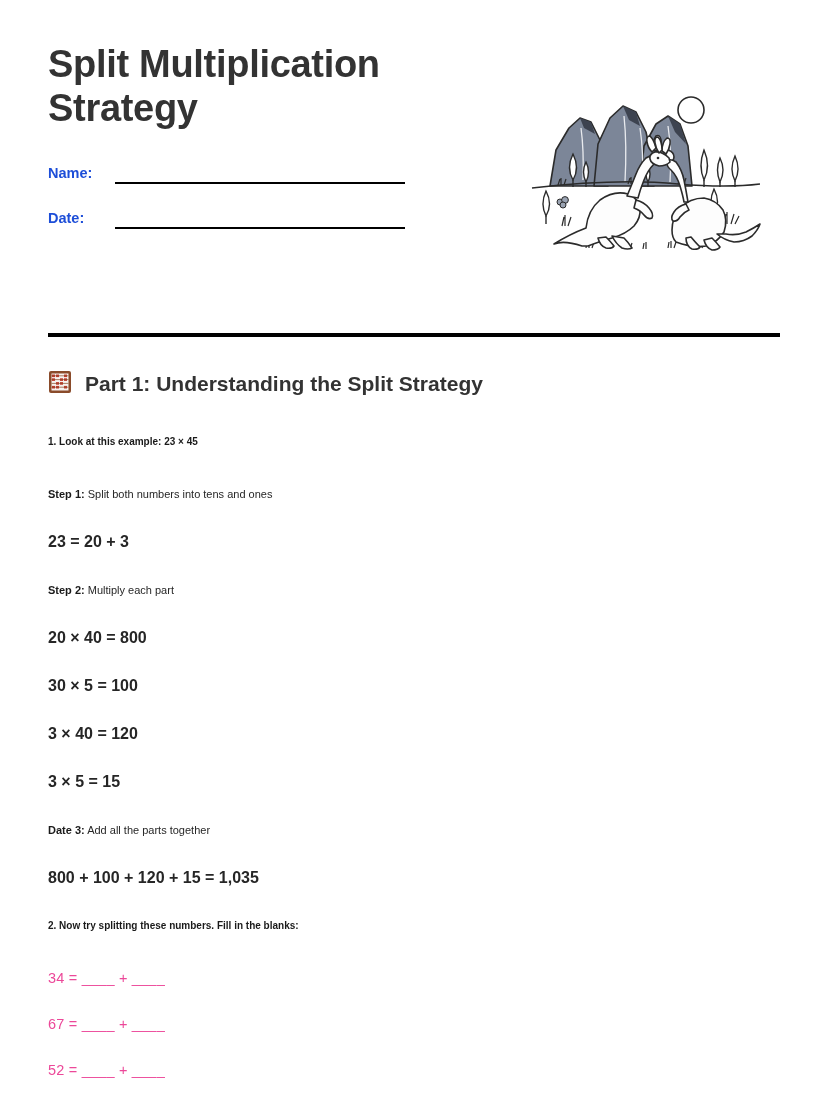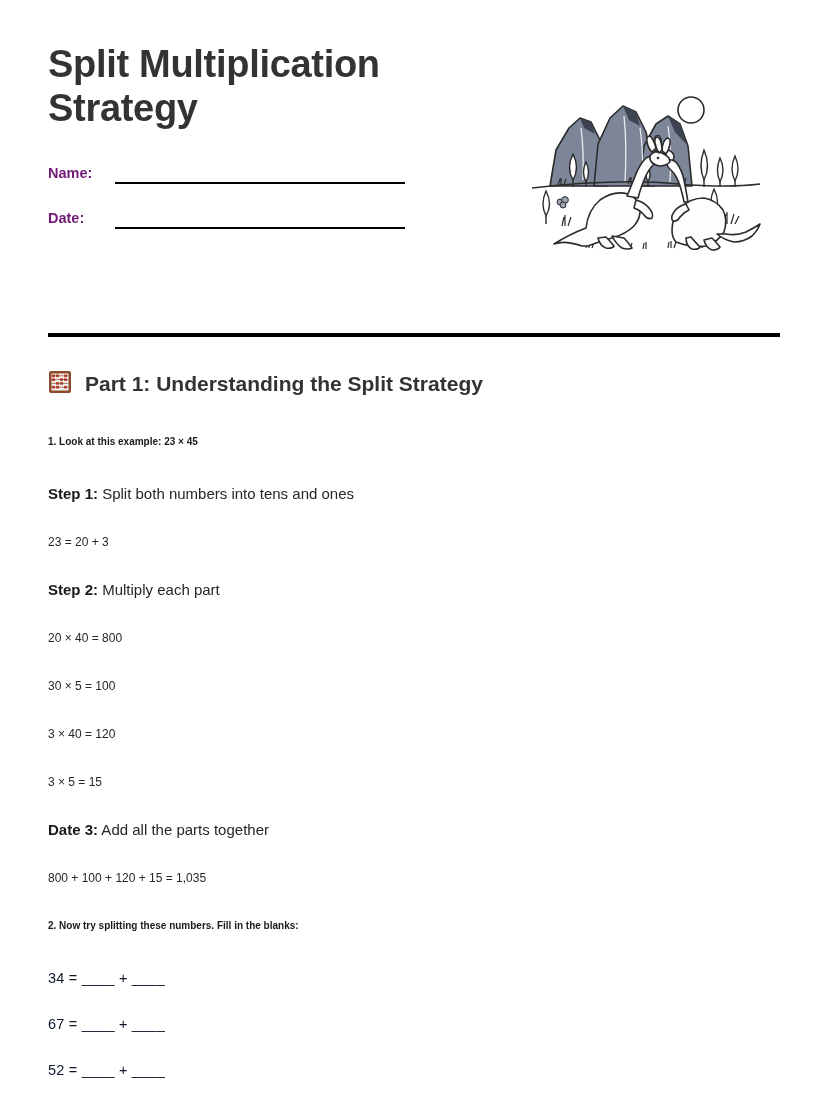--- a/index.html
+++ b/index.html
@@ -47,21 +47,21 @@
   }
   .field-row {
     display: flex;
     align-items: flex-end;
     height: 32px;
     margin-bottom: 13px;
   }
   .field-label {
     font-size: 14.5px;
     font-weight: bold;
-    color: #701a75;
+    color: #1d4ed8;
     width: 67px;
     line-height: 18px;
     padding-bottom: 2px;
   }
   .field-rule {
     width: 290px;
     border-bottom: 2.2px solid #000000;
     height: 18px;
   }
 
@@ -113,36 +113,36 @@
   .section-heading .emoji svg { display: block; }
 
   .q-line {
     font-size: 10px;
     font-weight: bold;
     color: #1a1a1a;
     margin: 0 0 32px 0;
     line-height: 20px;
   }
   .step-line {
-    font-size: 15px;
+    font-size: 11px;
     color: #262626;
     margin: 0 0 28px 0;
     line-height: 20px;
   }
   .step-line b { color: #1a1a1a; }
   .eq-line {
-    font-size: 12px;
+    font-size: 16px;
     color: #262626;
     margin: 0 0 28px 0;
     line-height: 20px;
-    font-weight: normal;
+    font-weight: bold;
   }
   .blank-line {
     font-size: 14.5px;
-    color: #0f172a;
+    color: #ec4899;
     margin: 0 0 26px 0;
     line-height: 20px;
     letter-spacing: 0.2px;
   }
 </style>
 </head>
 <body>
 
 <div class="page">
 

